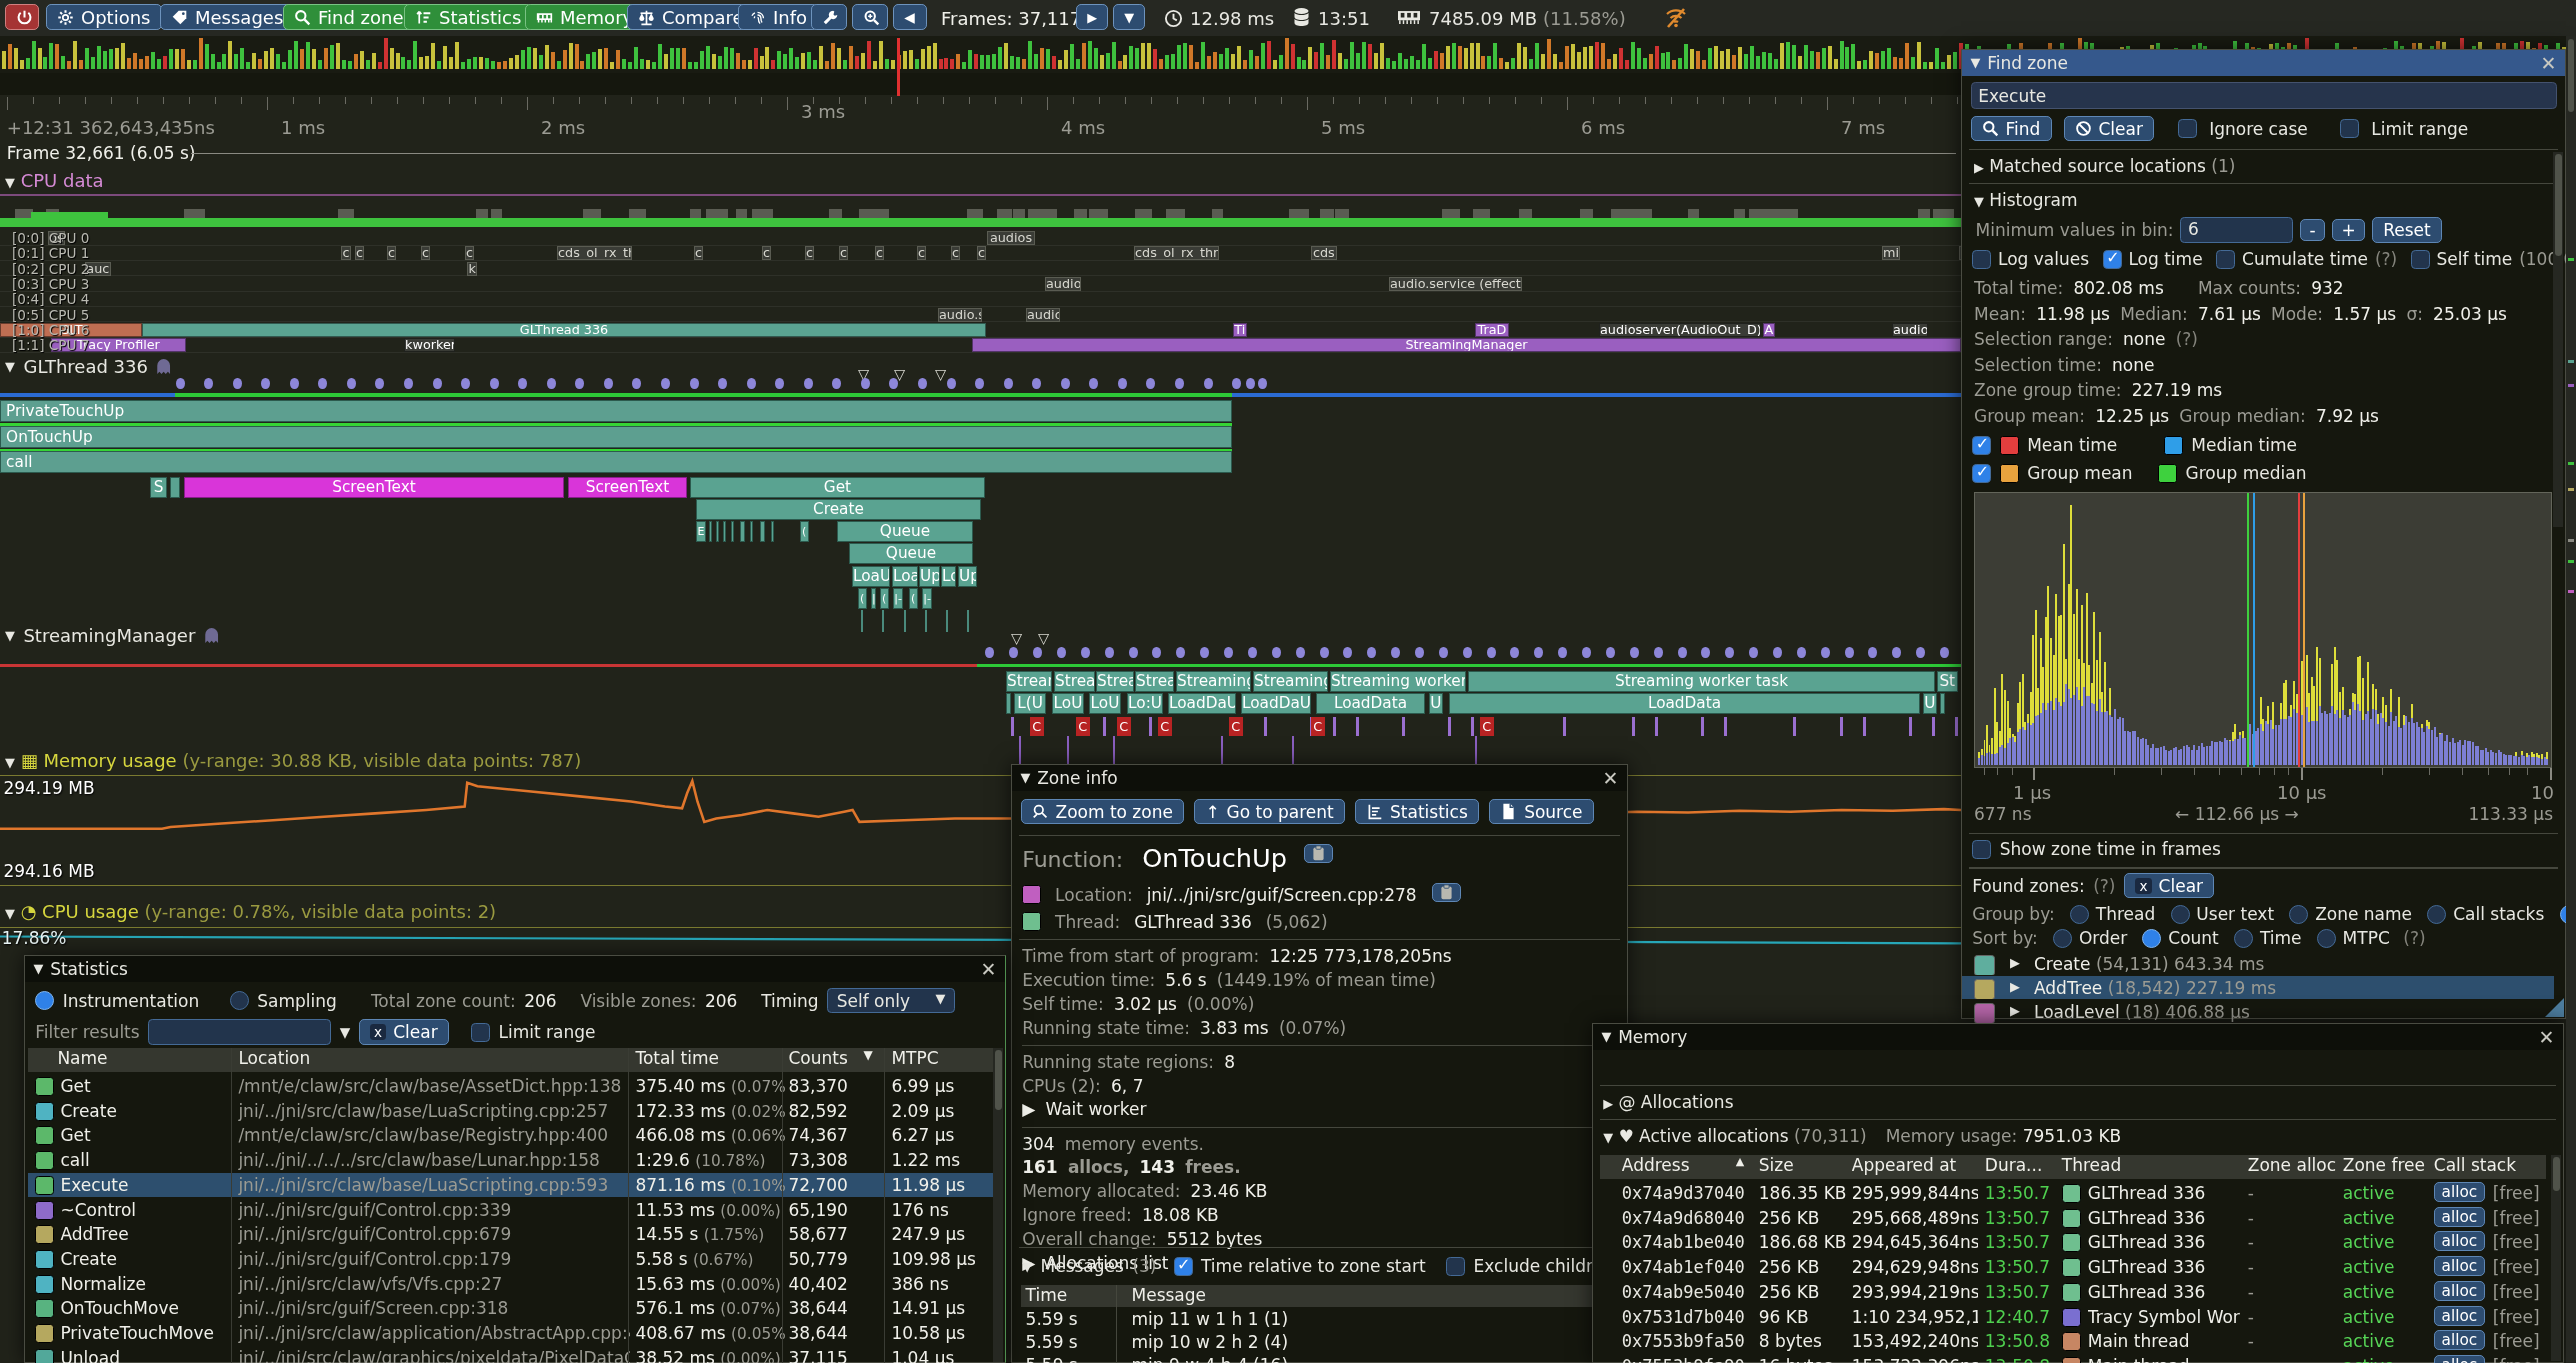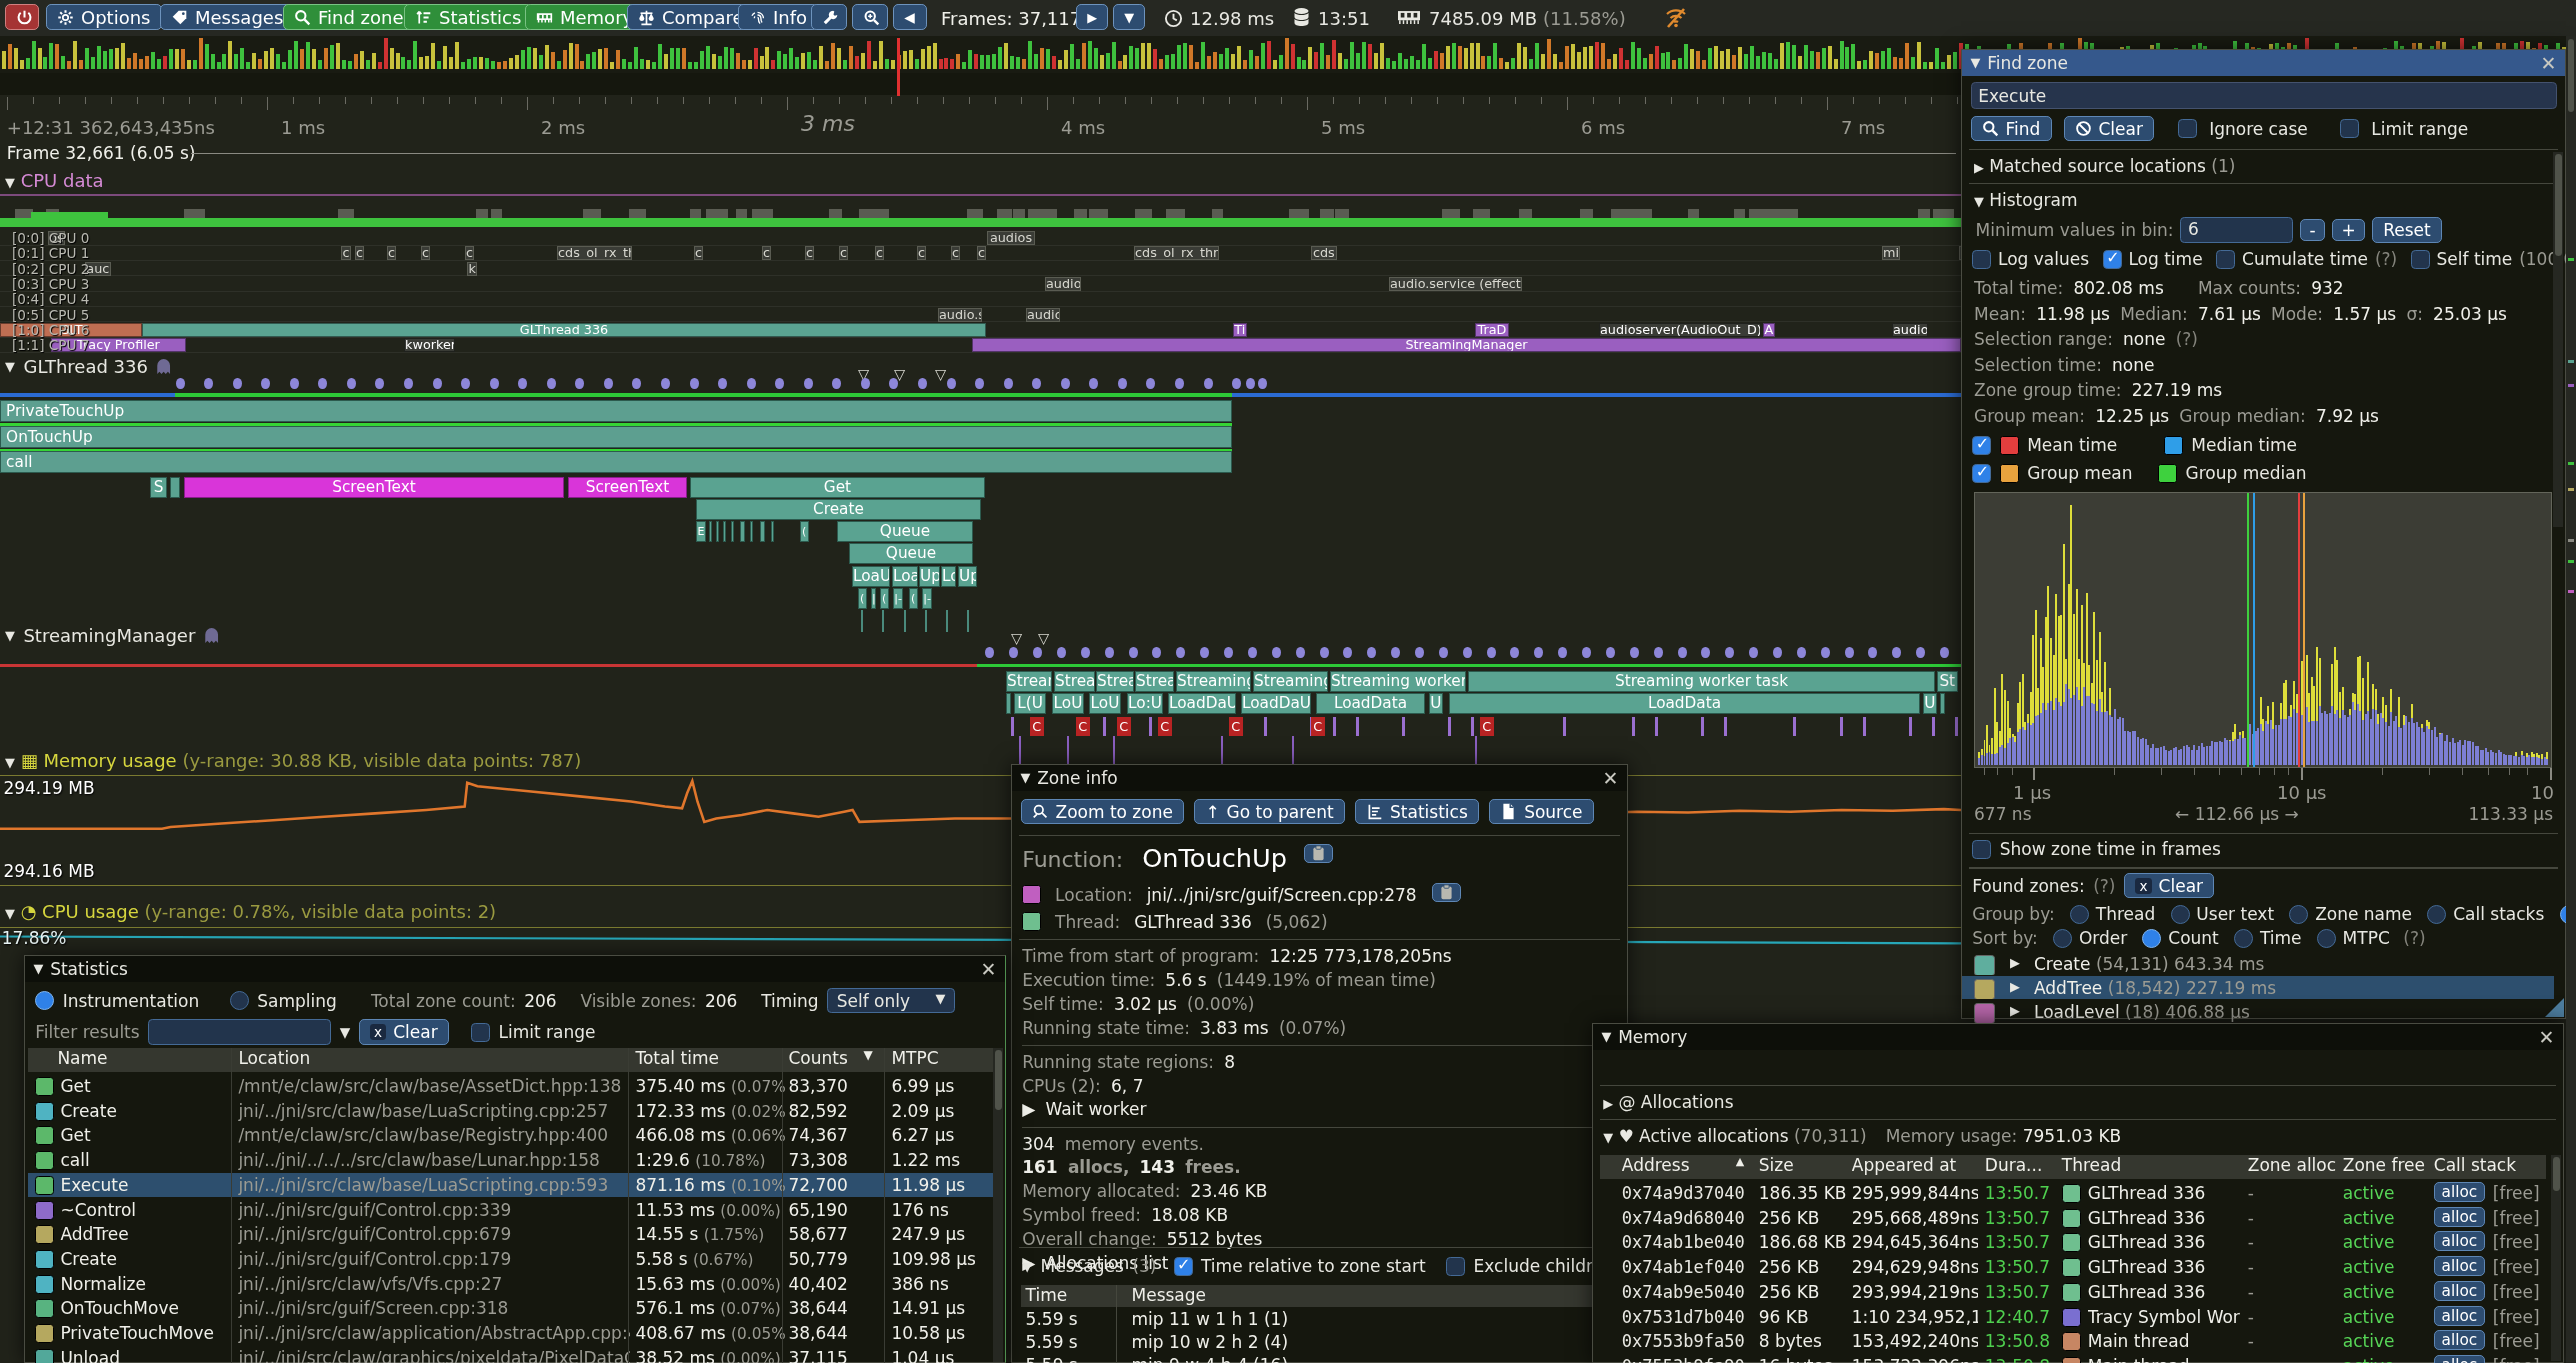--- a/index.html
+++ b/index.html
@@ -684,21 +684,21 @@
         <div class="abs" style="left: 1775px; top: 1.7px; width: 0.9px; height: 7.7px; background: rgb(106, 106, 98);"></div>
         <div class="abs" style="left: 1801px; top: 1.7px; width: 0.9px; height: 7.7px; background: rgb(106, 106, 98);"></div>
         <div class="abs" style="left: 1827px; top: 1.7px; width: 0.9px; height: 13.6px; background: rgb(106, 106, 98);"></div>
         <div class="abs" style="left: 1853px; top: 1.7px; width: 0.9px; height: 7.7px; background: rgb(106, 106, 98);"></div>
         <div class="abs" style="left: 1879px; top: 1.7px; width: 0.9px; height: 7.7px; background: rgb(106, 106, 98);"></div>
         <div class="abs" style="left: 1905px; top: 1.7px; width: 0.9px; height: 7.7px; background: rgb(106, 106, 98);"></div>
         <div class="abs" style="left: 1931px; top: 1.7px; width: 0.9px; height: 7.7px; background: rgb(106, 106, 98);"></div>
         <div class="abs" style="left: 1957px; top: 1.7px; width: 0.9px; height: 7.7px; background: rgb(106, 106, 98);"></div>
         <div class="abs dim" style="left: 281px; top: 22px; font-size: 18px;">1 ms</div>
         <div class="abs dim" style="left: 541px; top: 22px; font-size: 18px;">2 ms</div>
-        <div class="abs dim" style="left: 801px; top: 16px; font-size: 22px; font-style: italic;">3 ms</div>
+        <div class="abs dim" style="left: 801px; top: 6px; font-size: 18px;">3 ms</div>
         <div class="abs dim" style="left: 1061px; top: 22px; font-size: 18px;">4 ms</div>
         <div class="abs dim" style="left: 1321px; top: 22px; font-size: 18px;">5 ms</div>
         <div class="abs dim" style="left: 1581px; top: 22px; font-size: 18px;">6 ms</div>
         <div class="abs dim" style="left: 1841px; top: 22px; font-size: 18px;">7 ms</div>
       </div>
     <div class="abs dim" style="left:6.8px;top:22px;font-size:18px;">+12:31 362,643,435ns</div>
 
     <div class="abs" style="left:6.8px;top:48px;font-size:17px;color:#f0f0ea;white-space:nowrap;">Frame 32,661 (6.05 s)</div>
     <div class="abs" style="left:191px;top:58px;width:1765px;height:0.9px;background:#8a8a82;"></div>
 
@@ -1119,21 +1119,21 @@
         <div class="abs nowrap" style="left: 0px; top: 48px; width: 100%;"><span class="dim" style="margin-right: 10.2px;">Self time:</span><span class="val" style="margin-right: 10.2px;">3.02 µs</span><span class="dim" style="margin-right: 10.2px;">(0.00%)</span></div>
         <div class="abs nowrap" style="left: 0px; top: 72px; width: 100%;"><span class="dim" style="margin-right: 10.2px;">Running state time:</span><span class="val" style="margin-right: 10.2px;">3.83 ms</span><span class="dim" style="margin-right: 10.2px;">(0.07%)</span></div>
         <div class="abs" style="left: 0px; top: 99px; width: 96%; height: 0.9px; background: rgb(69, 71, 61);"></div>
         <div class="abs nowrap" style="left: 0px; top: 106px; width: 100%;"><span class="dim" style="margin-right: 10.2px;">Running state regions:</span><span class="val" style="margin-right: 10.2px;">8</span></div>
         <div class="abs nowrap" style="left: 0px; top: 130px; width: 100%;"><span class="dim" style="margin-right: 10.2px;">CPUs (2):</span><span class="val" style="margin-right: 10.2px;">6,  7</span></div>
         <div class="abs nowrap" style="left: 0px; top: 153px; width: 100%;"><span class="val" style="margin-right: 10.2px;">▶</span><span class="val" style="margin-right: 10.2px;">Wait worker</span></div>
         <div class="abs" style="left: 0px; top: 181px; width: 96%; height: 0.9px; background: rgb(69, 71, 61);"></div>
         <div class="abs nowrap" style="left: 0px; top: 188px; width: 100%;"><span class="val" style="margin-right: 10.2px;">304</span><span class="dim" style="margin-right: 10.2px;">memory events.</span></div>
         <div class="abs nowrap" style="left: 0px; top: 211px; width: 100%; font-weight: bold;"><span class="val" style="margin-right: 10.2px;">161</span><span class="dim" style="margin-right: 10.2px;">allocs,</span><span class="val" style="margin-right: 10.2px;">143</span><span class="dim" style="margin-right: 10.2px;">frees.</span></div>
         <div class="abs nowrap" style="left: 0px; top: 235px; width: 100%;"><span class="dim" style="margin-right: 10.2px;">Memory allocated:</span><span class="val" style="margin-right: 10.2px;">23.46 KB</span></div>
-        <div class="abs nowrap" style="left: 0px; top: 259px; width: 100%;"><span class="dim" style="margin-right: 10.2px;">Symbol freed:</span><span class="val" style="margin-right: 10.2px;">18.08 KB</span></div>
+        <div class="abs nowrap" style="left: 0px; top: 259px; width: 100%;"><span class="dim" style="margin-right: 10.2px;">Ignore freed:</span><span class="val" style="margin-right: 10.2px;">18.08 KB</span></div>
         <div class="abs nowrap" style="left: 0px; top: 283px; width: 100%;"><span class="dim" style="margin-right: 10.2px;">Overall change:</span><span class="val" style="margin-right: 10.2px;">5512 bytes</span></div>
         <div class="abs nowrap" style="left: 0px; top: 307px; width: 100%;"><span class="val" style="margin-right: 10.2px;">▶</span><span class="val" style="margin-right: 10.2px;">Allocations list</span></div>
       </div>
     <div class="sep" style="top:482px;"></div>
     <div class="abs nowrap" style="left:10.2px;top:491px;display:flex;align-items:center;gap:8.5px;">
       <span class="caret">▼</span>
         <span>Messages</span>
       <span class="dim">(3)</span>
       <span class="cb on" style="margin-left:8.5px;"></span>
       <span>Time relative to zone start</span>

